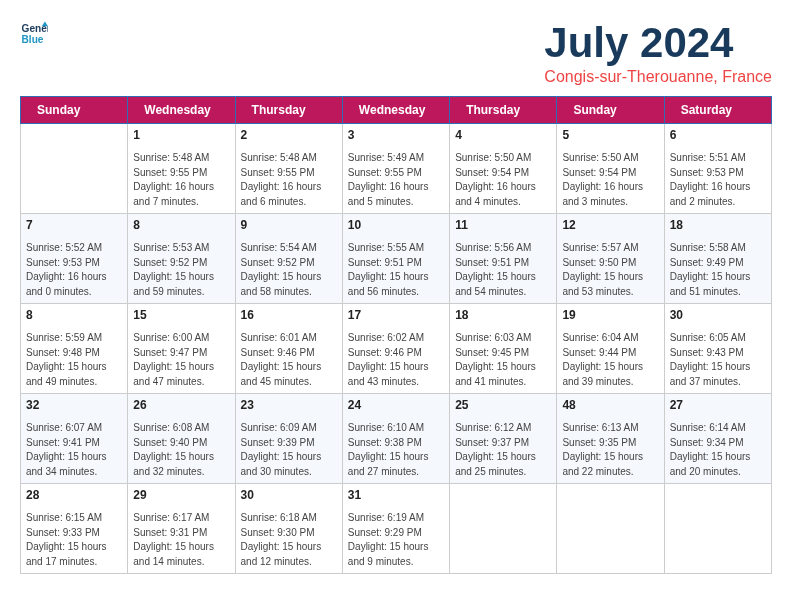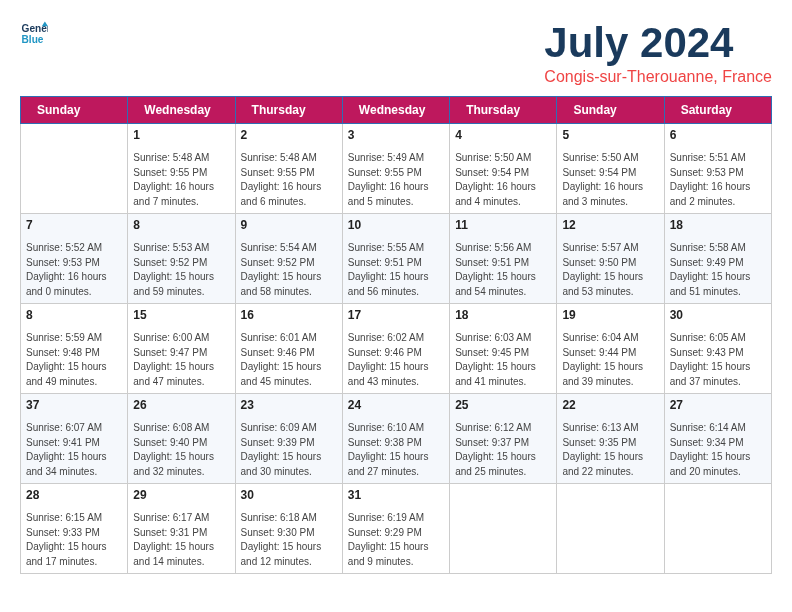--- a/index.html
+++ b/index.html
@@ -197,41 +197,41 @@
           <span class="day-number">19</span>
           <div class="day-info">Sunrise: 6:04 AM<br>Sunset: 9:44 PM<br>Daylight: 15 hours<br>and 39 minutes.</div>
         </td>
         <td>
           <span class="day-number">30</span>
           <div class="day-info">Sunrise: 6:05 AM<br>Sunset: 9:43 PM<br>Daylight: 15 hours<br>and 37 minutes.</div>
         </td>
       </tr>
       <tr>
         <td>
-          <span class="day-number">37</span>
+          <span class="day-number">32</span>
           <div class="day-info">Sunrise: 6:07 AM<br>Sunset: 9:41 PM<br>Daylight: 15 hours<br>and 34 minutes.</div>
         </td>
         <td>
           <span class="day-number">26</span>
           <div class="day-info">Sunrise: 6:08 AM<br>Sunset: 9:40 PM<br>Daylight: 15 hours<br>and 32 minutes.</div>
         </td>
         <td>
           <span class="day-number">23</span>
           <div class="day-info">Sunrise: 6:09 AM<br>Sunset: 9:39 PM<br>Daylight: 15 hours<br>and 30 minutes.</div>
         </td>
         <td>
           <span class="day-number">24</span>
           <div class="day-info">Sunrise: 6:10 AM<br>Sunset: 9:38 PM<br>Daylight: 15 hours<br>and 27 minutes.</div>
         </td>
         <td>
           <span class="day-number">25</span>
           <div class="day-info">Sunrise: 6:12 AM<br>Sunset: 9:37 PM<br>Daylight: 15 hours<br>and 25 minutes.</div>
         </td>
         <td>
-          <span class="day-number">22</span>
+          <span class="day-number">48</span>
           <div class="day-info">Sunrise: 6:13 AM<br>Sunset: 9:35 PM<br>Daylight: 15 hours<br>and 22 minutes.</div>
         </td>
         <td>
           <span class="day-number">27</span>
           <div class="day-info">Sunrise: 6:14 AM<br>Sunset: 9:34 PM<br>Daylight: 15 hours<br>and 20 minutes.</div>
         </td>
       </tr>
       <tr>
         <td>
           <span class="day-number">28</span>

